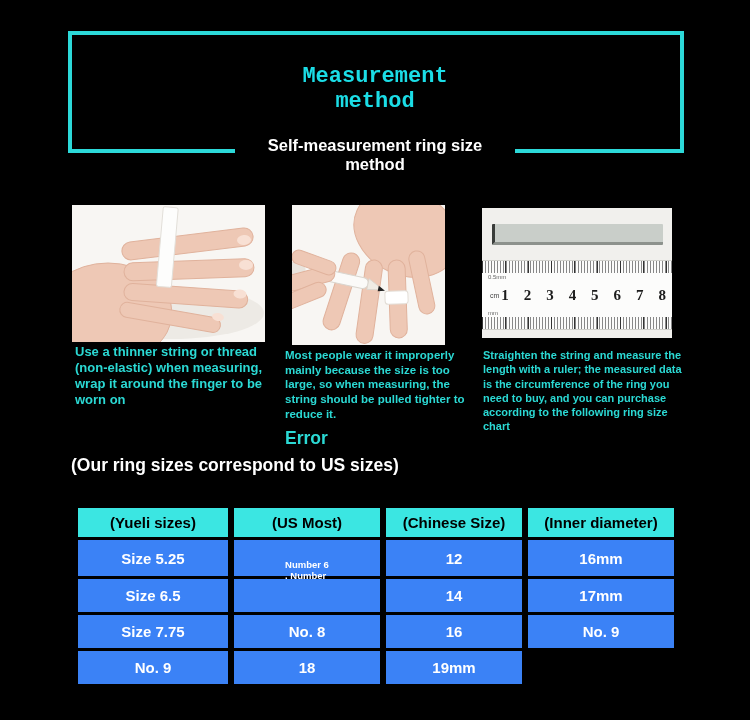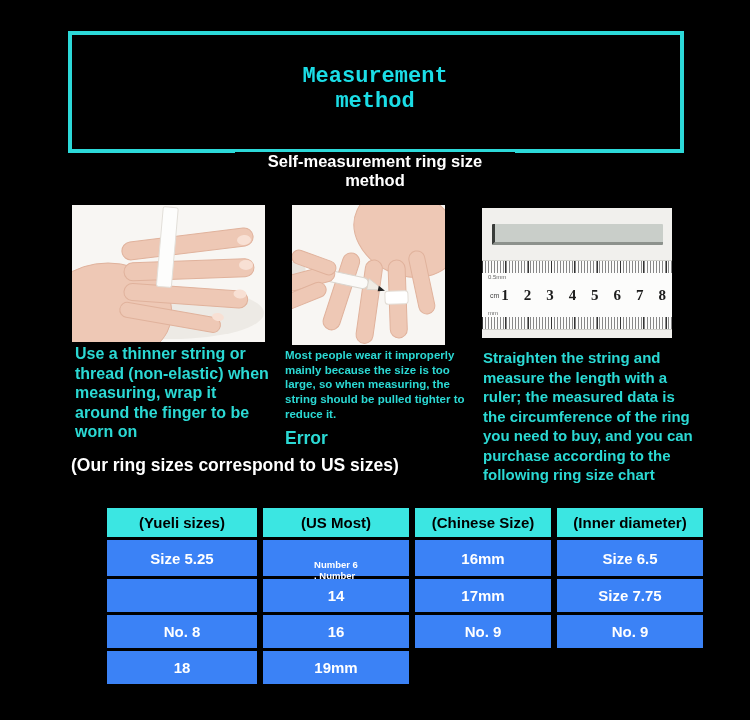--- a/index.html
+++ b/index.html
@@ -36,21 +36,20 @@
     left: 375px; top: 136px;
     transform: translateX(-50%);
     width: 252px;
     padding: 0 14px;
     background: #000;            
     text-align: center;
     color: #ffffff;
     font-size: 16.5px;
     font-weight: bold;
     line-height: 1.18;
-    margin-top: 16px;
   }
 
   
   .photo { position: absolute; }
   .photo svg { display: block; }
   .photo-1 { left: 72px;  top: 205px; width: 193px; height: 137px; }
   .photo-2 { left: 292px; top: 205px; width: 153px; height: 140px; }
   .photo-3 { left: 482px; top: 208px; width: 190px; height: 130px; }
 
   
@@ -91,40 +90,39 @@
     position: absolute; left: 6px; top: 13px; font-size: 6px; color: #666;
   }
   .ruler-numbers {
     flex: 1; display: flex; justify-content: space-between; padding-right: 6px;
     font-family: "Liberation Serif", serif;
     font-size: 15px; color: #1c1c1c; font-weight: bold;
   }
 
   
   .caption { position: absolute; color: #2bd9d4; font-weight: bold; }
-  .caption-1 { left: 75px;  top: 344px; width: 200px; font-size: 16px;   line-height: 1.22; }
+  .caption-1 { left: 75px;  top: 344px; width: 200px; font-size: 13px;   line-height: 1.22; }
   .caption-2 { left: 285px; top: 348px; width: 180px; font-size: 11.5px; line-height: 1.28; }
-  .caption-3 { left: 483px; top: 348px; width: 210px; font-size: 15px; line-height: 1.3; }
+  .caption-3 { left: 483px; top: 348px; width: 210px; font-size: 11px; line-height: 1.3; }
   .error-label { margin-top: 5px; font-size: 17.5px; color: #2bd9d4; font-weight: bold; }
 
   
   .note {
     position: absolute; left: 71px; top: 455px;
     color: #ffffff; font-size: 17.5px; font-weight: bold;
   }
 
   
   .size-table {
     position: absolute; left: 78px; top: 508px;
     width: 476px;
     display: grid;
     grid-template-columns: 150px 146px 136px 146px;
     grid-template-rows: 29px 36px 33px 33px 33px;
     gap: 3px 6px;
-    margin-left: 29px;
   }
   .th {
     background: #3be6e2;
     color: #000;
     font-size: 15px; font-weight: bold;
     display: flex; align-items: center; justify-content: center;
   }
   .td {
     background: #3b82f6;
     color: #ffffff;
@@ -238,20 +236,21 @@
   <div class="size-table">
     <div class="th">(Yueli sizes)</div>
     <div class="th">(US Most)</div>
     <div class="th">(Chinese Size)</div>
     <div class="th">(Inner diameter)</div>
 
     <div class="td">Size 5.25</div>
     <div class="td td-small">Number 6
 , Number
 7</div>
+    <div class="td">12</div>
     <div class="td">16mm</div>
 
     <div class="td">Size 6.5</div>
     <div class="td"></div>
     <div class="td">14</div>
     <div class="td">17mm</div>
 
     <div class="td">Size 7.75</div>
     <div class="td">No. 8</div>
     <div class="td">16</div>

